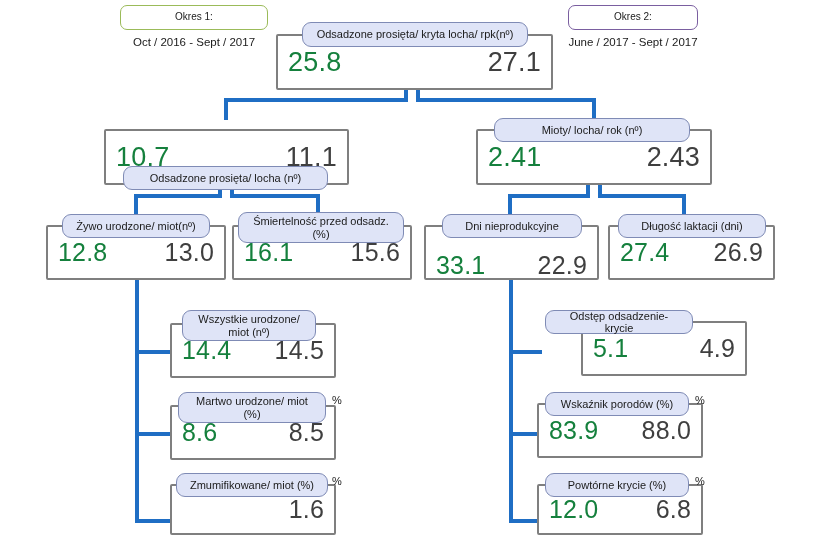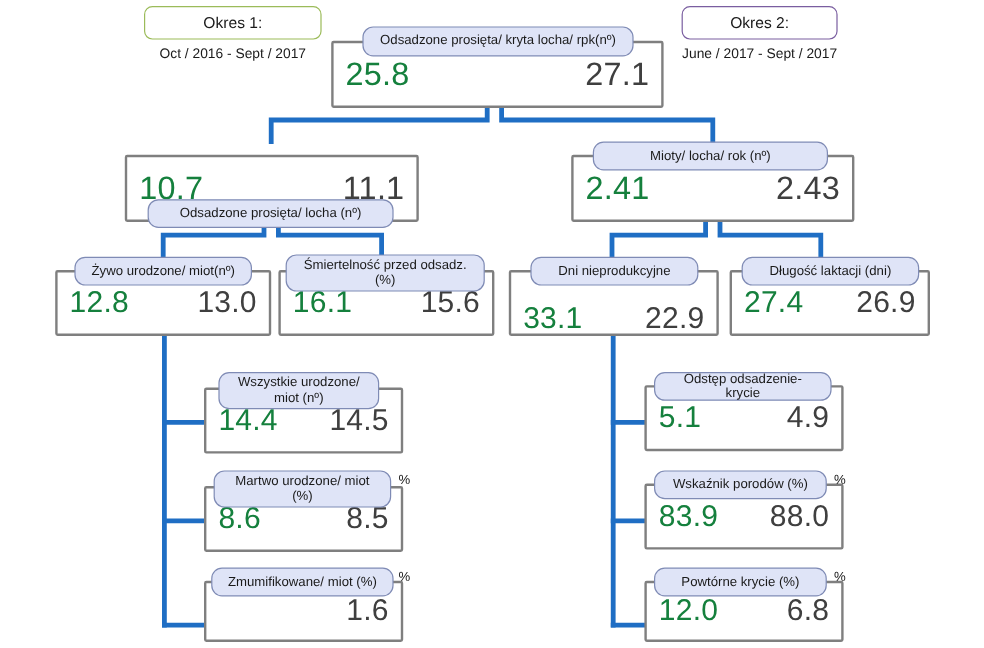--- a/index.html
+++ b/index.html
@@ -11,21 +11,21 @@
   }
   #stage{position:absolute;left:0;top:0;width:820px;height:540px;}
 
   
   #wires{position:absolute;left:0;top:0;width:820px;height:540px;}
 
   
   .legend{position:absolute;text-align:center;}
   .legend .cap{
     border:1.6px solid #9bbb59;border-radius:7px;background:#ffffff;
-    font-size:13px;color:#1a1a1a;line-height:1;
+    font-size:10px;color:#1a1a1a;line-height:1;
     padding:6px 0 7px 0;box-sizing:border-box;width:100%;
   }
   .legend.p2 .cap{border-color:#7a5ea0;}
   .legend .sub{
     margin-top:6px;font-size:11.5px;color:#1a1a1a;white-space:nowrap;
   }
 
   
   .node{position:absolute;}
   .node .vbox{
@@ -195,21 +195,21 @@
     <div class="pct" style="left:162px;top:3px;">%</div>
     <div class="vbox" style="top:11px;width:166px;height:51px;">
       <div class="vals">
         <span class="v2">1.6</span>
       </div>
     </div>
   </div>
 
   <div class="node small" style="left:537px;top:310px;width:166px;height:68px;">
     <div class="cap" style="left:8px;top:0;width:148px;height:24px;">Odstęp odsadzenie- krycie</div>
-    <div class="vbox" style="top:11px;width:166px;height:55px;">
+    <div class="vbox" style="top:11px;width:166px;height:55px;margin-left:44px;">
       <div class="vals">
         <span class="v1">5.1</span>
         <span class="v2">4.9</span>
       </div>
     </div>
   </div>
 
   <div class="node small" style="left:537px;top:392px;width:166px;height:68px;">
     <div class="cap" style="left:8px;top:0;width:144px;height:24px;">Wskaźnik porodów (%)</div>
     <div class="pct" style="left:158px;top:3px;">%</div>

